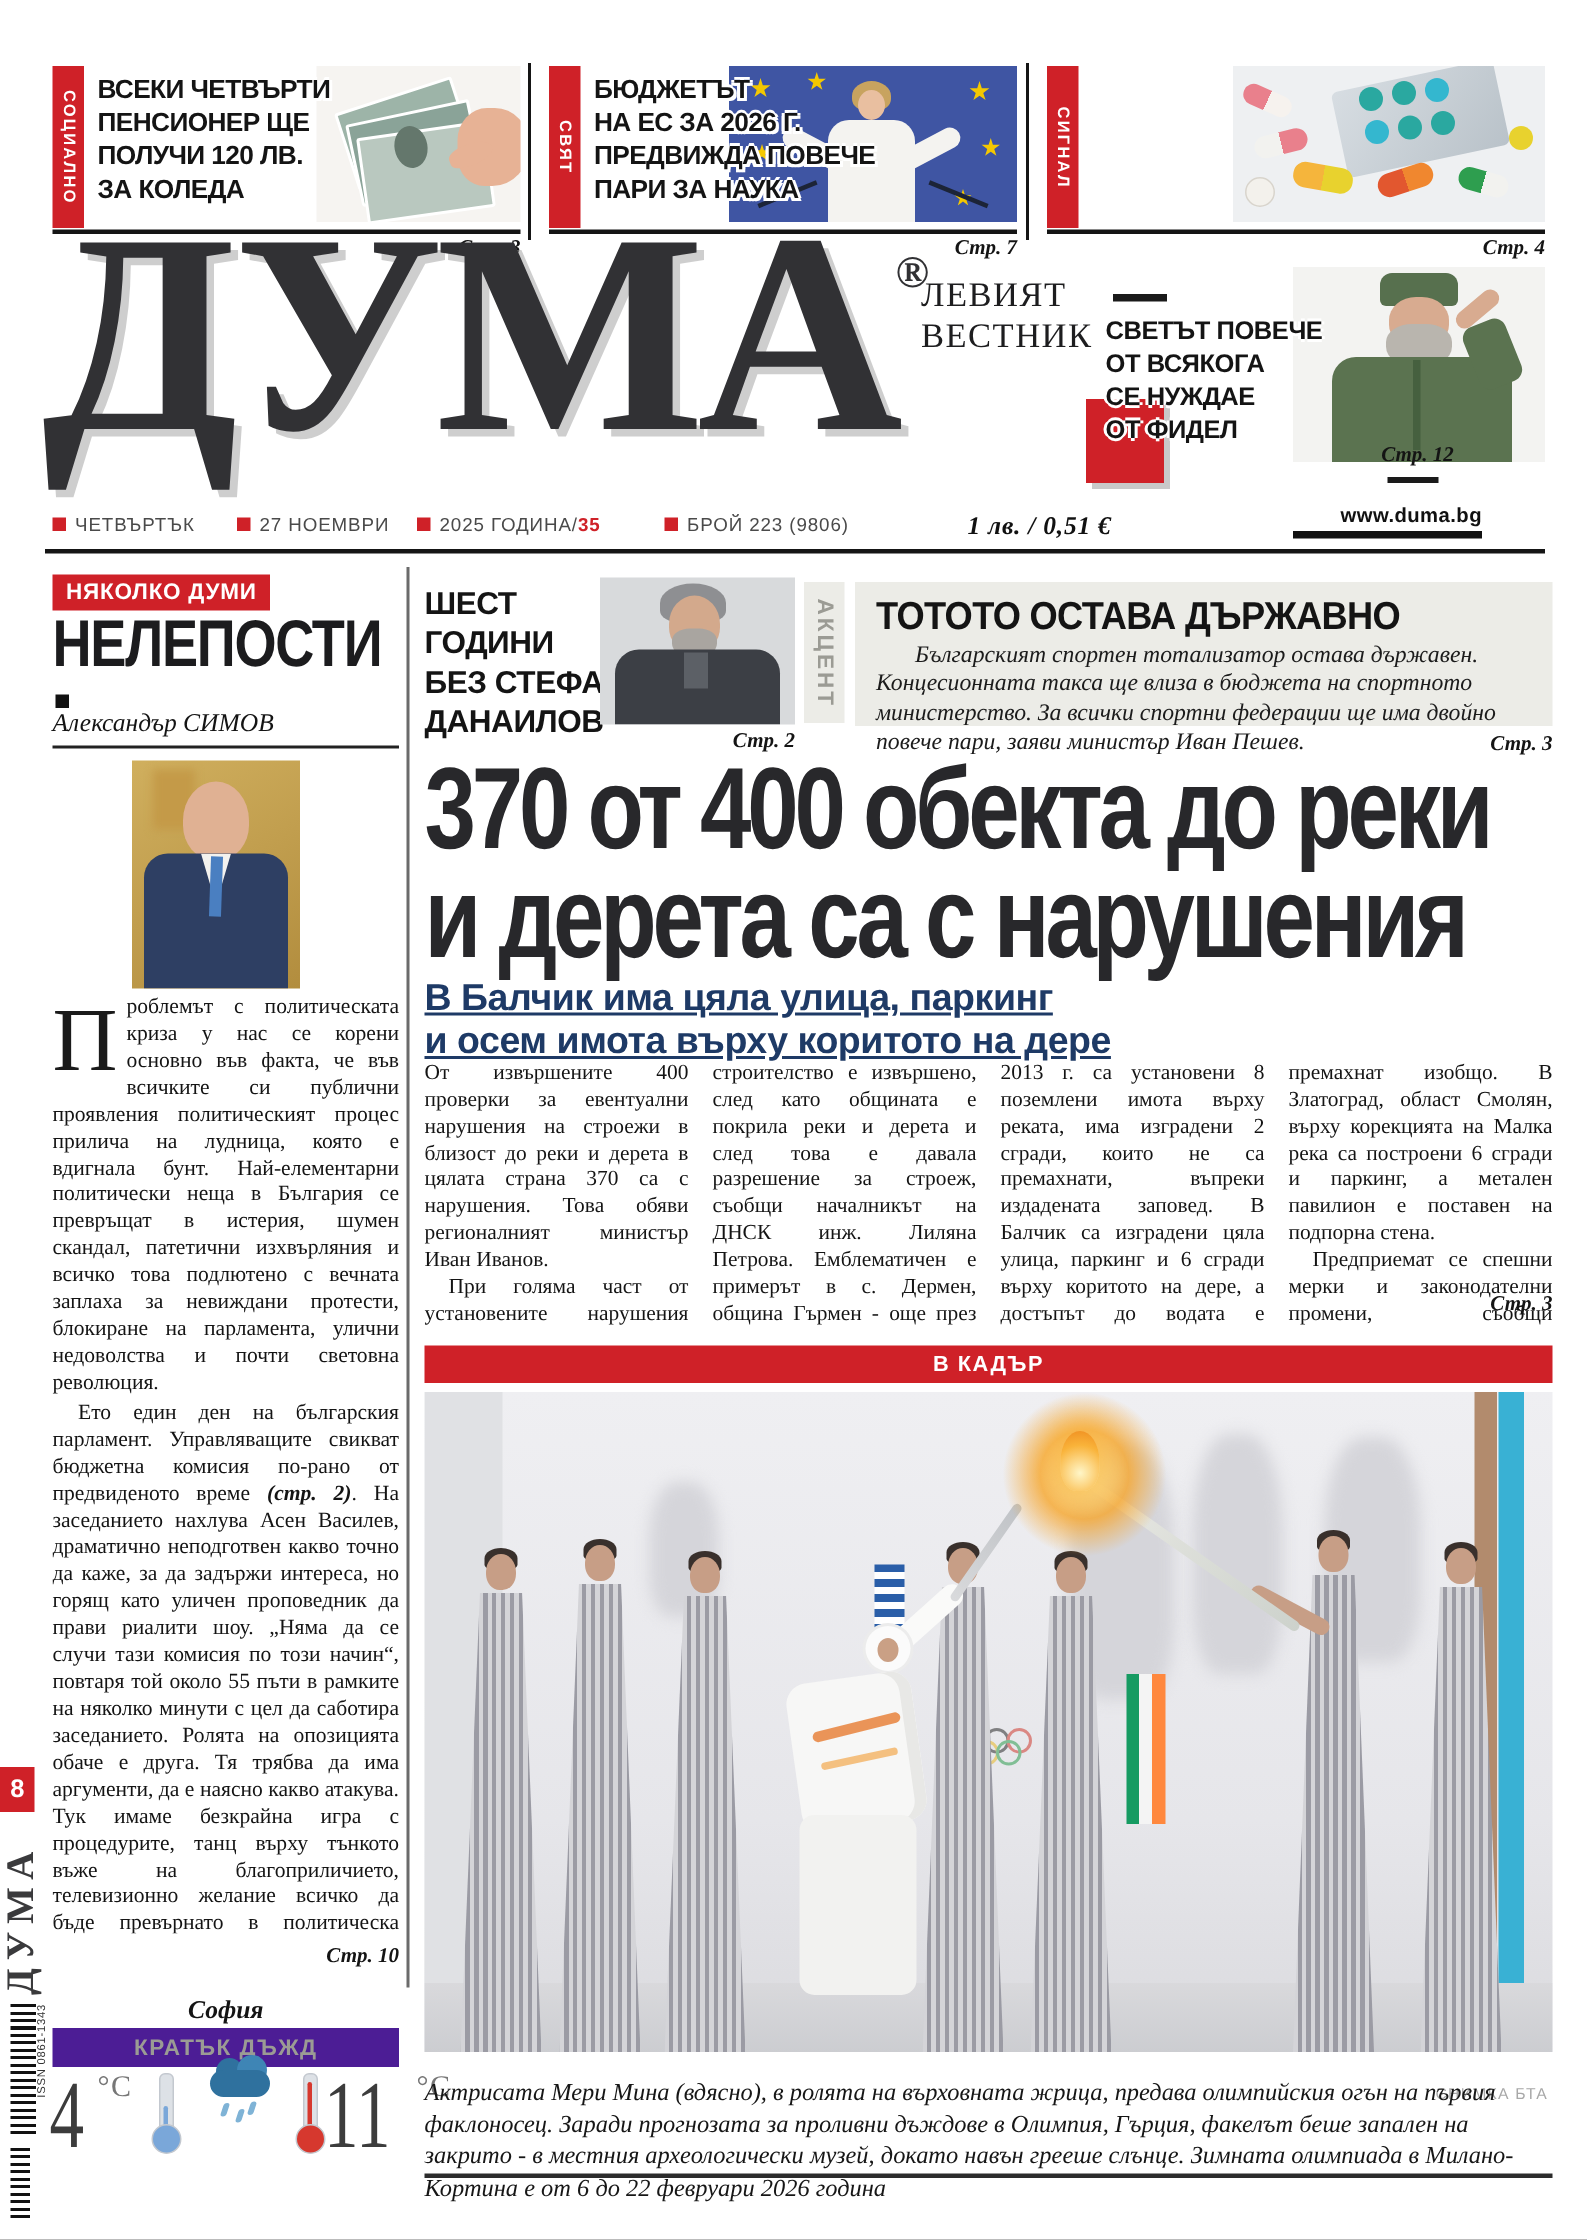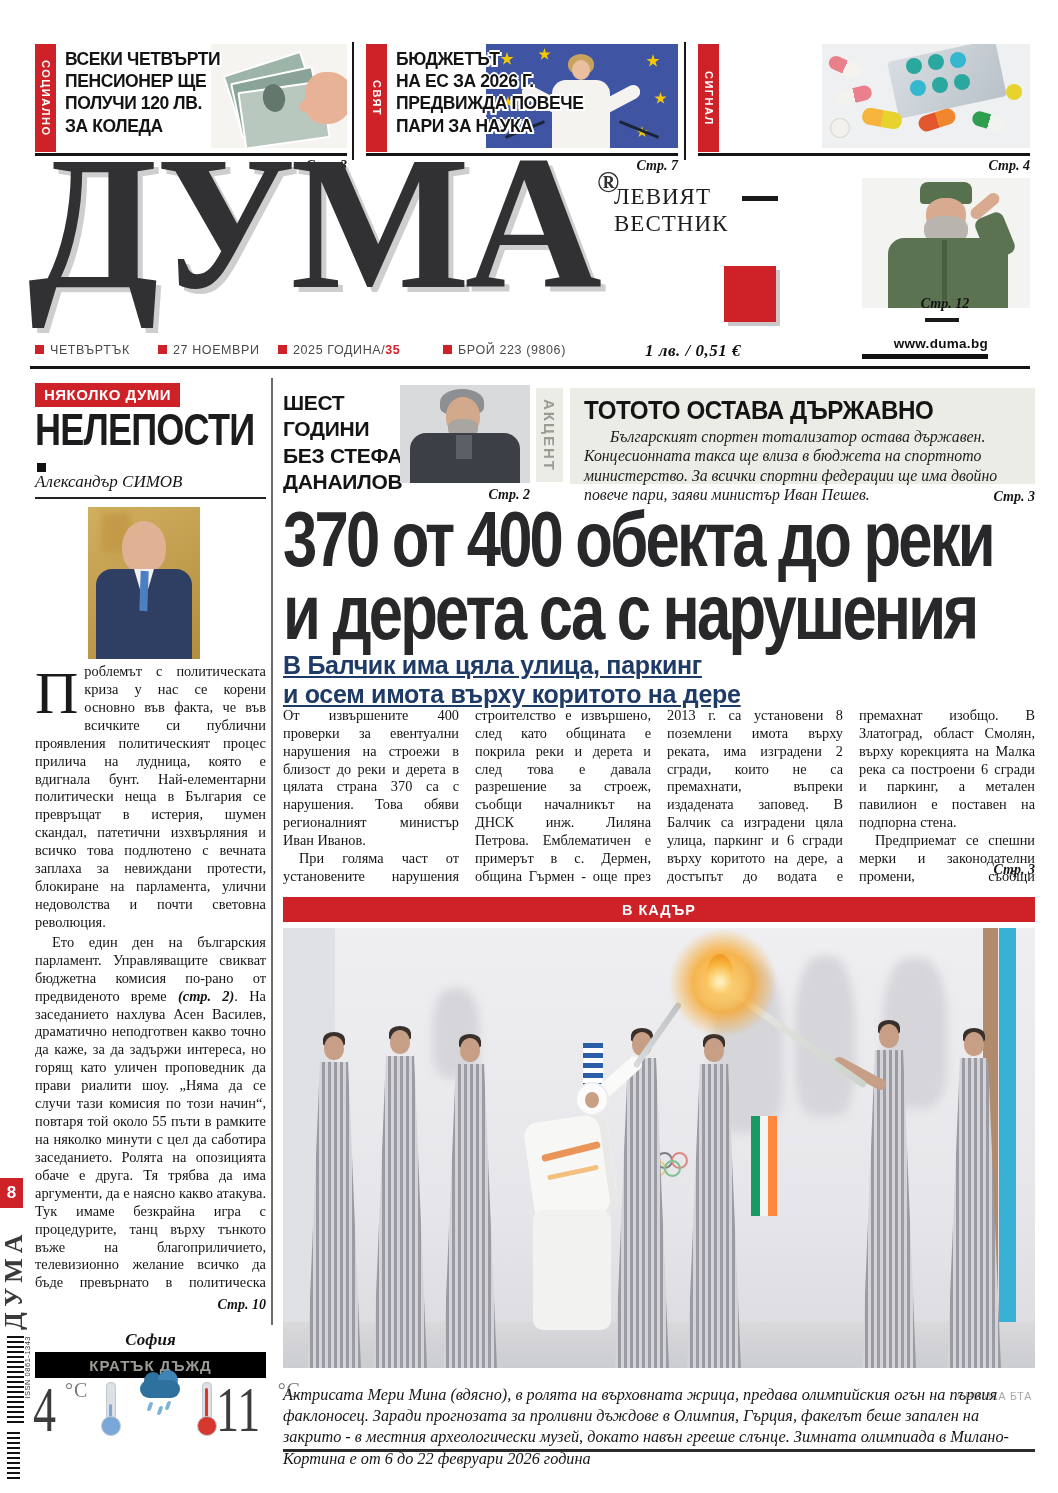--- a/index.html
+++ b/index.html
@@ -57,21 +57,21 @@
       background:linear-gradient(160deg,#cfa c:#000,#caa953,#b28d3e);}
   .op-body{position:absolute;left:35px;top:663px;width:231px;height:626px;overflow:hidden;
       font-size:14.4px;line-height:1.245;text-align:justify;}
   .op-body p{margin:0;}
   .op-body p + p{text-indent:17px;margin-top:2px;}
   .dropcap{float:left;font:400 60px/0.82 "Liberation Serif",serif;padding:6px 6px 0 0;color:#1a1a1a;}
   .op-page{position:absolute;left:35px;top:1297px;width:231px;text-align:right;font-size:14px;}
   
   .w-city{position:absolute;left:35px;top:1330px;width:231px;text-align:center;
       font:700 italic 17px "Liberation Serif",serif;}
-  .w-cond{position:absolute;left:35px;top:1352px;width:231px;height:26px;background:#000000;
+  .w-cond{position:absolute;left:35px;top:1352px;width:231px;height:26px;background:#4c1d95;
       display:flex;align-items:center;justify-content:center;
       font:700 15px "Liberation Sans",sans-serif;color:#9b9b94;letter-spacing:1px;}
   .w-temp{position:absolute;top:1378px;font:400 64px/1 "Liberation Serif",serif;color:#3c3c3c;}
   .w-temp .n{display:inline-block;transform:scaleX(.72);transform-origin:0 70%;}
   .w-temp sup{font-size:20px;color:#777;vertical-align:34px;letter-spacing:1px;}
   .thermo{position:absolute;width:20px;height:52px;}
   .thermo .stem{position:absolute;left:6px;top:0;width:8px;height:40px;background:#dde1e6;
       border-radius:4px;border:1px solid #c3c8cf;}
   .thermo .fill{position:absolute;left:9px;width:3px;border-radius:2px;}
   .thermo .bulb{position:absolute;left:1px;top:34px;width:18px;height:18px;border-radius:50%;}
@@ -261,20 +261,24 @@
   </div>
   <div class="trule" style="left:698px;width:332px;"></div>
   <div class="tpage pageref" style="left:698px;width:332px;">Стр. 4</div>
 
   <div class="brand"><span>ДУМА</span><sup>®</sup></div>
   <div class="tagline pre">ЛЕВИЯТ
 ВЕСТНИК</div>
   <div class="redsq"></div>
 
   <div class="dash" style="left:742px;top:196px;width:36px;height:5px;"></div>
+  <div class="fidel-title pre">СВЕТЪТ ПОВЕЧЕ
+ОТ ВСЯКОГА
+СЕ НУЖДАЕ
+ОТ ФИДЕЛ</div>
   <div class="abs fidelp" style="left:862px;top:178px;width:168px;height:130px;overflow:hidden;">
     <div class="abs" style="left:58px;top:4px;width:52px;height:22px;border-radius:8px 8px 4px 4px;background:#57704e;"></div>
     <div class="abs" style="left:64px;top:20px;width:40px;height:34px;border-radius:45%;background:#d8ab90;"></div>
     <div class="abs" style="left:62px;top:38px;width:44px;height:30px;border-radius:40% 40% 50% 50%;background:#b9b5ae;"></div>
     <div class="abs portrait-suit" style="left:26px;top:60px;width:120px;height:70px;background:#5b7350;"></div>
     <div class="abs" style="left:80px;top:62px;width:5px;height:60px;background:#46603f;"></div>
     <div class="abs" style="left:106px;top:22px;width:34px;height:12px;border-radius:6px;background:#d8ab90;transform:rotate(-40deg);"></div>
     <div class="abs" style="left:118px;top:36px;width:30px;height:44px;border-radius:8px;background:#5b7350;transform:rotate(-22deg);"></div>
   </div>
   <div class="abs pageref" style="left:890px;top:296px;width:110px;text-align:center;">Стр. 12</div>

